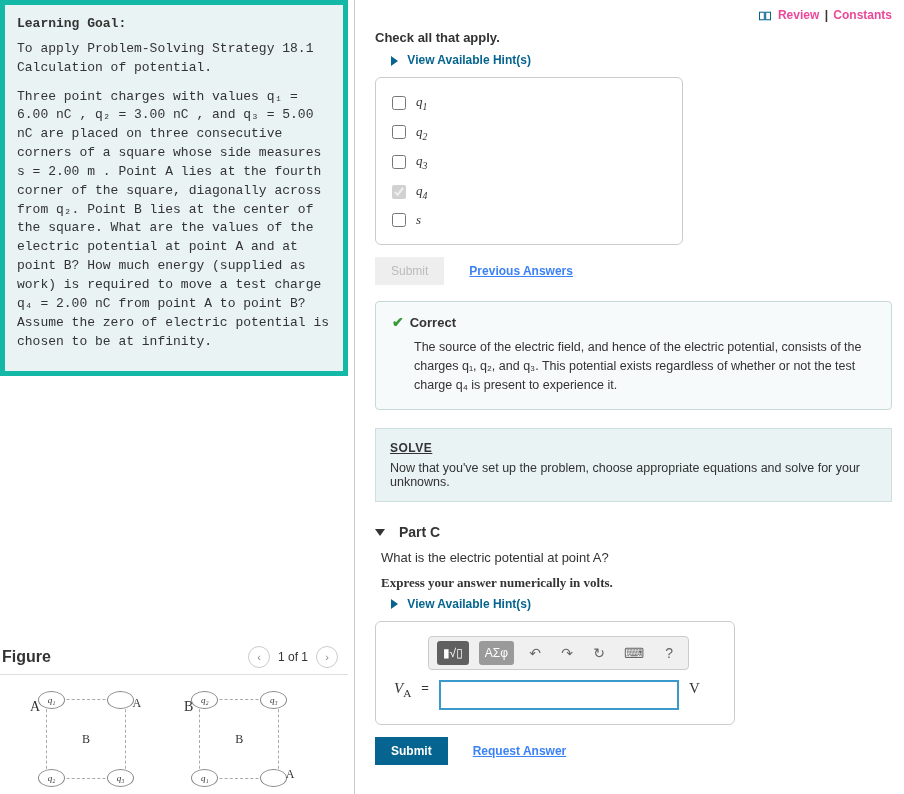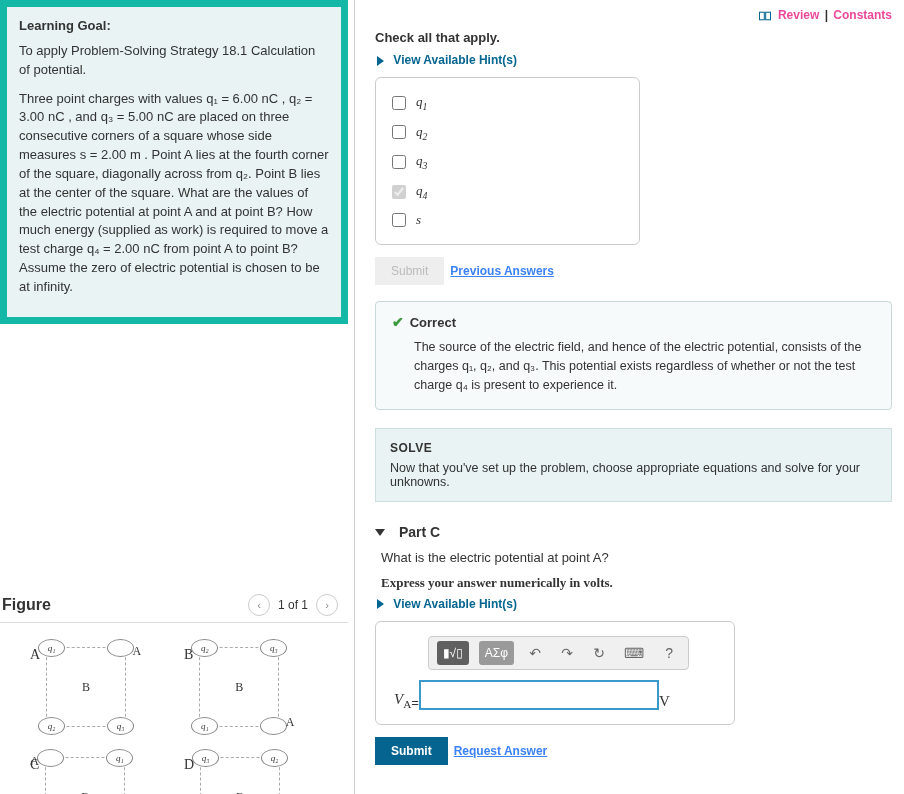--- a/index.html
+++ b/index.html
@@ -1,58 +1,58 @@
 <!DOCTYPE html>
 <html><head>
 <meta charset="utf-8">
 <style>
 * { box-sizing: border-box; margin: 0; padding: 0; }
 body { font-family: Arial, Helvetica, sans-serif; font-size: 13px; color: #333; background: #fff; }
 .container { display: flex; width: 904px; height: 794px; }
 .left-col { width: 355px; border-right: 1px solid #ccc; padding-right: 6px; overflow: hidden; }
 .right-col { flex: 1; padding: 8px 12px 8px 20px; overflow: hidden; }
-.goal-box { background: #e9f3f3; border: 7px solid #14b8a6; padding: 10px 12px; line-height: 1.45; }
+.goal-box { background: #e9f3f3; border: 5px solid #14b8a6; padding: 10px 12px; line-height: 1.45; font-family: Liberation Mono, monospace; }
 .goal-box h4 { font-size: 13px; font-weight: bold; margin-bottom: 6px; }
 .goal-box p { margin-bottom: 10px; }
 .topbar { text-align: right; font-size: 12px; color: #056590; font-weight: bold; margin-bottom: 8px; }
 .topbar a { color: #ec4899; text-decoration: none; }
 .tb-sep { color: #333; margin: 0 2px; }
 .tb-icon { display: inline-block; width: 12px; height: 10px; vertical-align: middle; margin-right: 4px; }
 .tb-icon rect { fill: none; stroke: #056590; stroke-width: 1.2; }
 .question { font-size: 13px; margin-bottom: 8px; }
 .question b { font-weight: bold; }
-.hints-toggle { color: #056590; font-weight: bold; font-size: 12px; margin: 6px 0 10px 2px; cursor: pointer; }
+.hints-toggle { color: #056590; font-weight: bold; font-size: 12px; margin: 6px 0 10px 16px; cursor: pointer; }
 .hints-toggle .chev { display: inline-block; width: 0; height: 0; border-top: 5px solid transparent; border-bottom: 5px solid transparent; border-left: 7px solid #056590; margin-right: 6px; vertical-align: middle; }
-.check-box { border: 1px solid #ccc; border-radius: 6px; padding: 10px 14px; width: 265px; }
+.check-box { border: 1px solid #ccc; border-radius: 6px; padding: 10px 14px; width: 308px; }
 .opt { display: flex; align-items: center; gap: 10px; padding: 6px 2px; }
 .opt input[type=checkbox] { width: 14px; height: 14px; }
 .ital { font-style: italic; font-family: "Times New Roman", serif; }
 .sub { font-size: 0.75em; vertical-align: sub; }
-.btn-row { display: flex; align-items: center; gap: 6px; margin: 12px 0 16px 0; }
+.btn-row { display: flex; align-items: center; gap: 25px; margin: 12px 0 16px 0; }
 .btn { padding: 7px 16px; font-size: 12px; border: none; cursor: pointer; }
 .btn-disabled { background: #eee; color: #bbb; cursor: default; }
 .btn-primary { background: #056590; color: #fff; font-weight: bold; }
 .link { color: #3b82f6; font-weight: bold; font-size: 12px; text-decoration: underline; cursor: pointer; }
 .feedback { border: 1px solid #c8d8d8; border-radius: 4px; background: #f7fafa; padding: 12px 16px 14px 16px; margin-bottom: 18px; }
 .fb-head { font-weight: bold; color: #333; margin-bottom: 8px; }
 .fb-head .check { color: #3a9a3a; font-size: 14px; margin-right: 6px; }
 .fb-body { font-size: 12.5px; line-height: 1.5; padding-left: 22px; }
 .solve-box { background: #eaf3f3; border: 1px solid #cddede; padding: 12px 14px; margin-bottom: 22px; }
-.solve-box h4 { font-size: 12px; font-weight: bold; margin-bottom: 6px; letter-spacing: 0.5px; }
+.solve-box h4 { font-size: 12px; font-weight: bold; margin-bottom: 6px; letter-spacing: 0.5px; text-decoration: underline; }
 .solve-box p { font-size: 12.5px; }
 .part-head { font-weight: bold; font-size: 14px; margin-bottom: 10px; }
 .part-head .caret { display: inline-block; width: 0; height: 0; border-left: 5px solid transparent; border-right: 5px solid transparent; border-top: 7px solid #333; margin-right: 10px; vertical-align: middle; }
 .partq { font-size: 13px; margin: 10px 0 6px 6px; }
 .partq b { font-weight: bold; font-family: Liberation Serif, serif; }
 .answer-box { border: 1px solid #ccc; border-radius: 6px; padding: 14px 14px 14px 18px; width: 360px; }
 .toolbar { display: inline-flex; align-items: center; gap: 10px; background: #f0f0f0; border: 1px solid #ccc; border-radius: 4px; padding: 4px 8px; margin: 0 0 10px 34px; }
 .tool-btn { display: inline-flex; align-items: center; justify-content: center; height: 24px; min-width: 22px; padding: 0 4px; font-size: 14px; color: #666; cursor: pointer; }
 .tool-combo { background: #606060; color: #fff; border-radius: 3px; padding: 0 6px; font-size: 12px; height: 24px; }
 .tool-sigma { background: #9a9a9a; color: #fff; border-radius: 3px; padding: 0 6px; font-size: 12px; height: 24px; }
-.eq-row { display: flex; align-items: flex-end; }
+.eq-row { display: flex; align-items: flex-start; gap: 10px; }
 .eq-var { font-family: "Times New Roman", serif; font-style: italic; font-size: 15px; }
 .eq-input { border: 2px solid #3a9acc; height: 30px; width: 240px; }
 .eq-unit { font-family: "Times New Roman", serif; font-size: 15px; }
 .figure-sec { margin-top: 270px; }
 .fig-head { display: flex; justify-content: space-between; align-items: center; padding: 0 10px 6px 2px; border-bottom: 1px solid #ddd; }
 .fig-head h3 { font-size: 16px; font-weight: bold; }
 .fig-nav { display: flex; align-items: center; gap: 8px; font-size: 12px; }
 .circ { display: inline-flex; width: 22px; height: 22px; border: 1px solid #ccc; border-radius: 50%; align-items: center; justify-content: center; color: #888; font-size: 11px; cursor: pointer; }
 .fig-body { padding: 24px 0 0 30px; }
 .fig-grid { display: grid; grid-template-columns: 150px 150px; gap: 30px 4px; }

